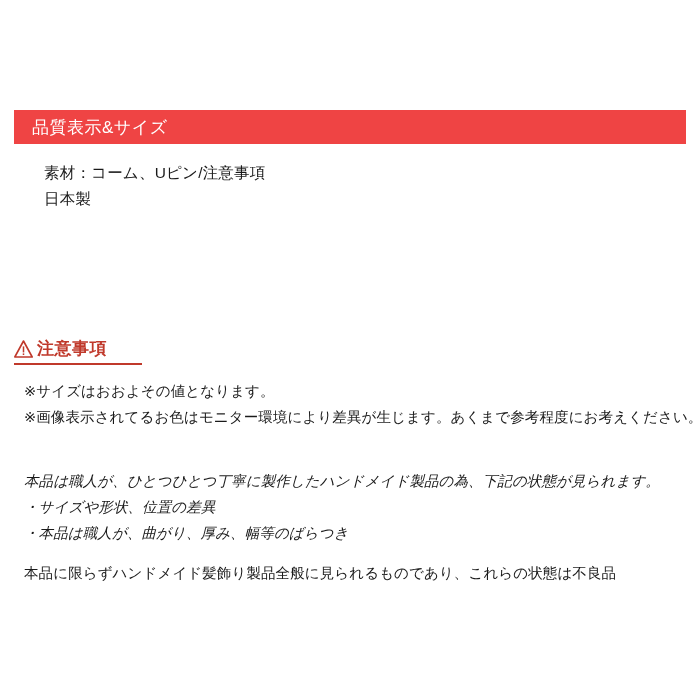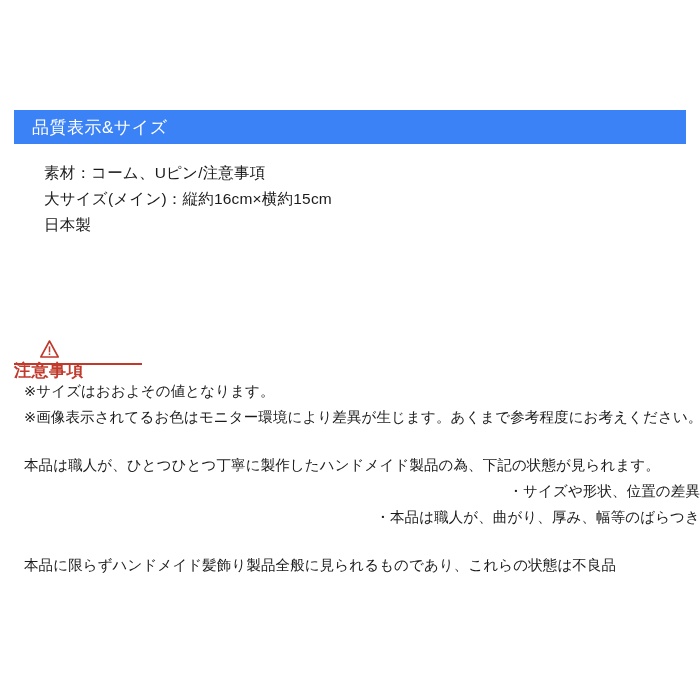--- a/index.html
+++ b/index.html
@@ -22,21 +22,21 @@
     box-sizing: border-box;
   }
 
   
   .section-bar {
     position: absolute;
     left: 14px;
     top: 110px;
     width: 672px;
     height: 34px;
-    background: #3b82f6;
+    background: #ef4444;
     display: flex;
     align-items: center;
   }
   .section-bar .section-title {
     color: #ffffff;
     font-size: 17px;
     letter-spacing: 0.5px;
     padding-left: 18px;
     font-weight: 400;
   }
@@ -57,21 +57,20 @@
   }
 
   
   .caution-head {
     position: absolute;
     left: 14px;
     top: 340px;
     display: flex;
     align-items: center;
     gap: 4px;
-    flex-direction: column;
   }
   .caution-head .warn-icon {
     width: 19px;
     height: 18px;
     position: relative;
     display: inline-block;
   }
   .caution-head .warn-icon svg {
     display: block;
   }
@@ -104,38 +103,36 @@
     color: #1a1a1a;
     letter-spacing: 0.1px;
     white-space: nowrap;
   }
   .bullet-line {
     font-size: 14.5px;
     line-height: 26px;
     color: #1a1a1a;
     letter-spacing: 0.1px;
     white-space: nowrap;
-    text-align: right;
   }
 
-  .block-2 { margin-top: 22px; }
-  .block-3 { margin-top: 22px; }
+  .block-2 { margin-top: 38px; font-style: italic; }
+  .block-3 { margin-top: 14px; }
 </style>
 </head>
 <body>
 
 <div class="page">
 
   <div class="section-bar">
     <span class="section-title">品質表示&amp;サイズ</span>
   </div>
 
   <div class="spec-list">
     <div class="spec-line">素材：コーム、Uピン/注意事項</div>
-    <div class="spec-line">大サイズ(メイン)：縦約16cm×横約15cm</div>
     <div class="spec-line">日本製</div>
   </div>
 
   <div class="caution-head">
     <span class="warn-icon">
       <svg width="19" height="18" viewBox="0 0 19 18" xmlns="http://www.w3.org/2000/svg">
         <path d="M9.5 1 L18.2 17 L0.8 17 Z" fill="none" stroke="#c0392b" stroke-width="1.6" stroke-linejoin="round"></path>
         <rect x="8.75" y="6.4" width="1.5" height="6" fill="#c0392b"></rect>
         <rect x="8.75" y="13.4" width="1.5" height="1.6" fill="#c0392b"></rect>
       </svg>

